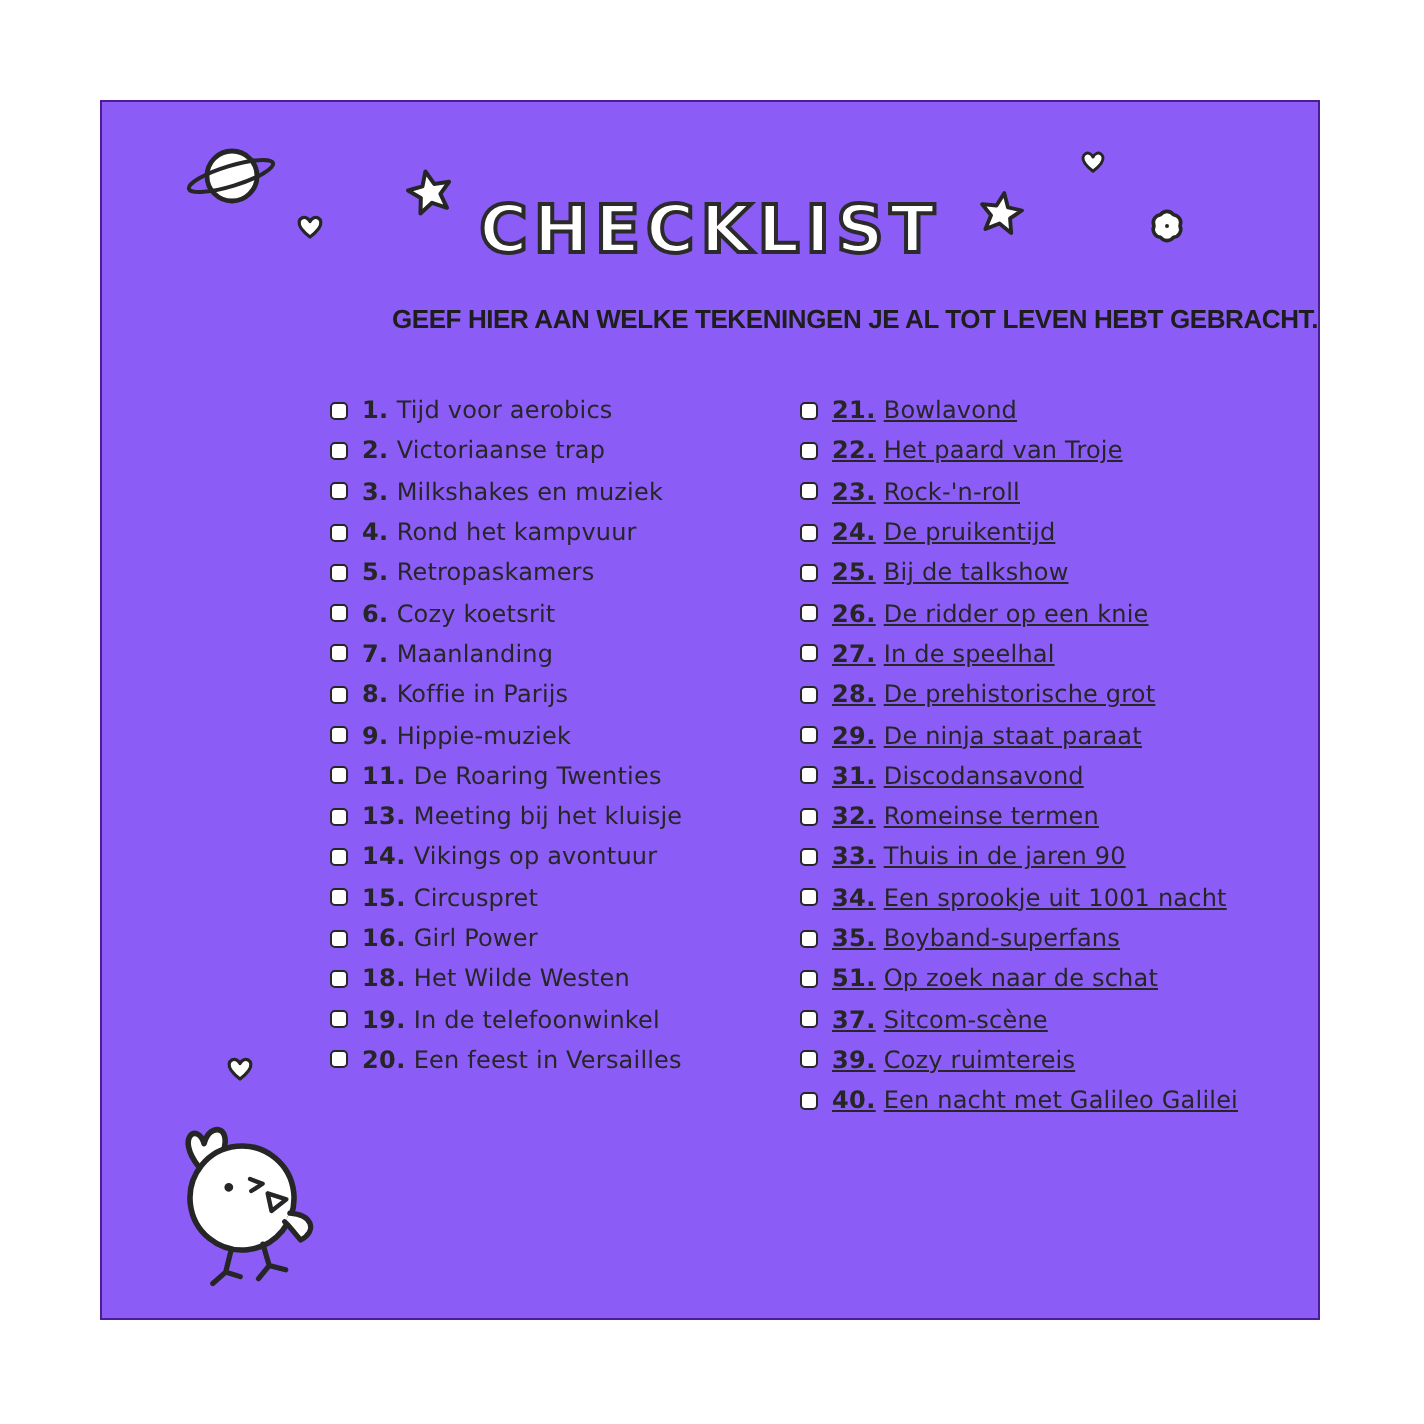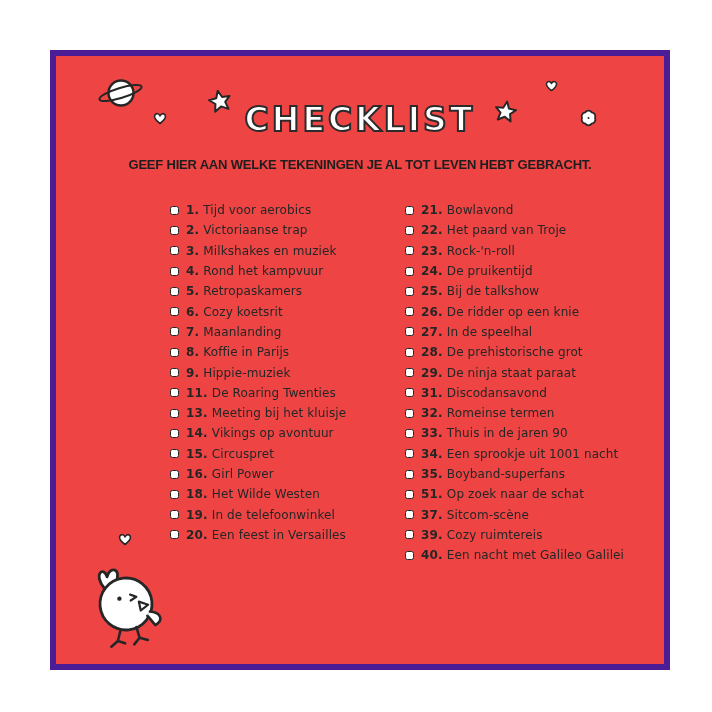--- a/index.html
+++ b/index.html
@@ -2,37 +2,37 @@
 <html><head>
 <meta charset="utf-8">
 <style>
   html,body{margin:0;padding:0;}
   body{
     width:712px;height:712px;position:relative;background:#ffffff;
     font-family:"DejaVu Sans",sans-serif;color:#262626;overflow:hidden;
   }
   .page{
     position:absolute;left:50px;top:50px;width:608px;height:608px;
-    background:#ef4444;border:6px solid #4c1d95;
+    background:#8b5cf6;border:1px solid #4c1d95;
   }
   .deco{position:absolute;}
   .title{
     position:absolute;left:0;right:0;top:44px;text-align:center;
     font-family:"DejaVu Sans",sans-serif;font-weight:800;font-size:33px;
     letter-spacing:3px;color:#ffffff;
     -webkit-text-stroke:2px #2b2b2b;
   }
   .subtitle{
-    position:absolute;left:0;right:0;top:101px;text-align:center;
+    position:absolute;left:0;right:0;top:101px;text-align:right;
     font-family:"Liberation Sans",sans-serif;font-weight:bold;
     font-size:13px;letter-spacing:-0.2px;color:#1e1e1e;white-space:nowrap;
   }
   .col{position:absolute;top:144px;}
   .col-left{left:114px;}
-  .col-right{left:349px;}
+  .col-right{left:349px;text-decoration:underline;}
   .row{display:flex;align-items:center;height:20.3px;white-space:nowrap;}
   .cb{
     width:7px;height:7px;border:1.8px solid #262626;border-radius:2.5px;
     margin-right:7px;flex:0 0 auto;background:#ffffff;cursor:pointer;
   }
   .num{font-weight:bold;font-size:12px;margin-right:4px;letter-spacing:0.2px;}
   .lbl{font-size:12px;letter-spacing:0.1px;}
   svg{display:block;}
 </style>
 </head>

